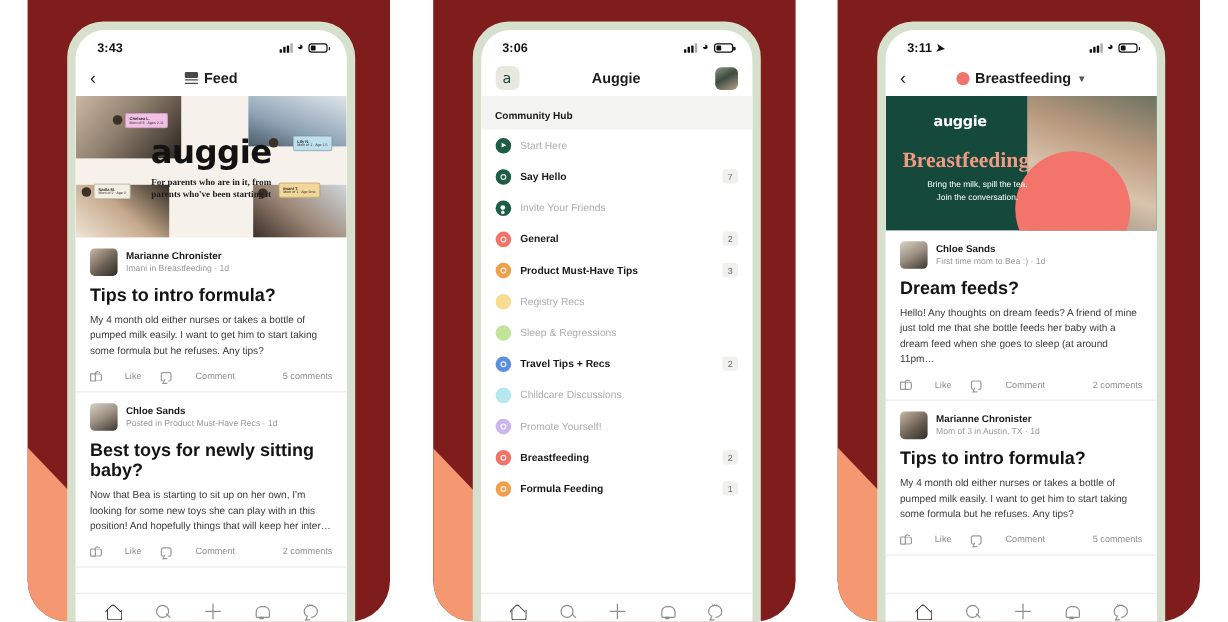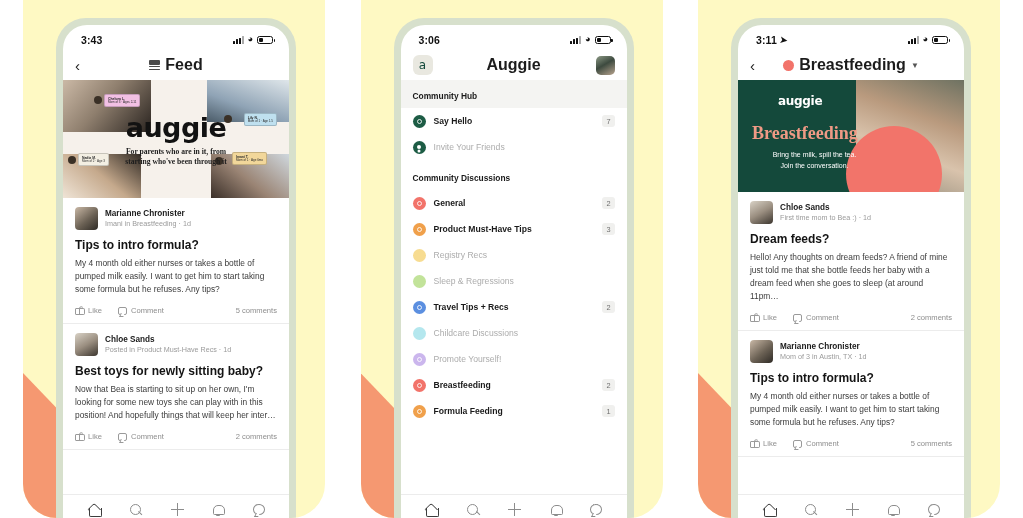--- a/index.html
+++ b/index.html
@@ -16,21 +16,21 @@
     justify-content: space-between;
     padding: 0 23px;
     background: #ffffff;
   }
 
   
   .card {
     position: relative;
     width: 302px;
     height: 518px;
-    background: #fef9c3;
+    background: #7f1d1d;
     border-bottom-left-radius: 34px;
     border-bottom-right-radius: 34px;
     overflow: hidden;
     flex: 0 0 302px;
   }
   .salmon {
     position: absolute;
     left: 0; bottom: 0;
     width: 100%;
     height: 250px;
@@ -90,21 +90,21 @@
     padding: 0 12px;
     position: relative;
     flex: 0 0 auto;
   }
   .chev-back { font-size: 15px; color: #1c1c1c; line-height:1; font-weight:300; }
   .appbar-center {
     position: absolute; left: 0; right: 0;
     display: flex; align-items: center; justify-content: center; gap: 5px;
     pointer-events: none;
   }
-  .appbar-title { font-size: 16px; font-weight: bold; color: #1c1c1c; }
+  .appbar-title { font-size: 12px; font-weight: bold; color: #1c1c1c; }
   .feed-icon { width: 11px; height: 10px; position: relative; }
   .feed-icon i { position:absolute; left:0; background:#4a4a4a; border-radius:.5px; }
   .feed-icon i:nth-child(1){top:0;width:11px;height:4.5px;border-radius:1px;}
   .feed-icon i:nth-child(2){top:6px;width:11px;height:1.2px;}
   .feed-icon i:nth-child(3){top:8.5px;width:11px;height:1.2px;}
   .logo-sq {
     width: 20px; height: 20px; border-radius: 6px; background: #e9e8e0;
     display: flex; align-items: center; justify-content: center;
     font-size: 12px; color: #14493b; font-weight: 500; font-family: "DejaVu Sans", sans-serif;
   }
@@ -167,24 +167,24 @@
     font-size: 7px; color:#ffffff; line-height: 1.5; }
 
   
   .post { padding: 9px 12px 8px 12px; border-bottom: 1px solid #ececec; }
   .post-head { display: flex; align-items: center; gap: 7px; }
   .post-av { width: 23px; height: 23px; border-radius: 4px; flex:0 0 23px;
     background: linear-gradient(140deg,#c9b8a6,#6c6255 55%,#2e2a25); }
   .post-av.v2 { background: linear-gradient(150deg,#d9d2c6,#9a8e80 50%,#3b352e); }
   .post-author { font-size: 8.2px; font-weight: bold; color: #1a1a1a; }
   .post-meta { font-size: 7.2px; color: #9a9a9a; margin-top: 1.5px; }
-  .post-title { font-size: 12px; font-weight: bold; color: #141414; margin: 8px 0 5px; }
+  .post-title { font-size: 15px; font-weight: bold; color: #141414; margin: 8px 0 5px; }
   .post-text { font-size: 8.4px; color: #3c3c3c; line-height: 1.55; }
   .post-actions { display: flex; align-items: center; margin-top: 10px; }
-  .act { display:flex; align-items:center; gap:4px; margin-right: 16px; }
+  .act { display:flex; align-items:center; gap:20px; margin-right: 16px; }
   .act span { font-size: 7.6px; color: #8d8d8d; }
   .cmt-count { margin-left:auto; font-size: 7.6px; color: #8d8d8d; }
 
   
   .ico-like { width: 9px; height: 9px; position: relative; }
   .ico-like::before { content:''; position:absolute; left:0; bottom:0; width:3px; height:5.5px;
      border:1px solid #9a9a9a; border-radius:1px;}
   .ico-like::after { content:''; position:absolute; left:3px; bottom:0; width:6px; height:5.5px;
      border:1px solid #9a9a9a; border-left:none; border-radius:0 2px 2px 0;}
   .ico-like i { position:absolute; left:3.5px; top:0; width:4px; height:4px;
@@ -307,21 +307,21 @@
             <div class="chip-av" style="right:66px;bottom:33px"></div>
             <div class="chip chip-gold" style="right:22px;bottom:33px">
               <b>Imani T.</b>
               <span>Mom of 1 · Age 6mo</span>
             </div>
 
             <div class="hero-brand">
               <div class="brand-word">auggie</div>
               <div class="brand-tag">
                 <div>For parents who are in it, from</div>
-                <div>starting who've been through it</div>
+                <div>parents who've been starting it</div>
               </div>
             </div>
           </div>
 
           <div class="post">
             <div class="post-head">
               <div class="post-av"></div>
               <div>
                 <div class="post-author">Marianne Chronister</div>
                 <div class="post-meta">Imani in Breastfeeding · 1d</div>
@@ -417,33 +417,36 @@
           <div class="logo-sq">a</div>
           <div class="appbar-center">
             <div class="appbar-title">Auggie</div>
           </div>
           <div class="avatar-sm"></div>
         </div>
 
         <div class="body">
 
           <div class="hub-section">Community Hub</div>
+          <div class="hub-row dim">
+            <div class="hub-ico play" style="background:#1d5c45"></div>
+            <div class="hub-label">Start Here</div>
+          </div>
           <div class="hub-row">
             <div class="hub-ico" style="background:#1d5c45">
                 <span></span>
               </div>
             <div class="hub-label">Say Hello</div>
             <div class="hub-count">7</div>
           </div>
           <div class="hub-row dim">
             <div class="hub-ico person" style="background:#1d5c45"></div>
             <div class="hub-label">Invite Your Friends</div>
           </div>
 
-          <div class="hub-section plain">Community Discussions</div>
           <div class="hub-row">
             <div class="hub-ico" style="background:#f2736a">
                 <span></span>
               </div>
             <div class="hub-label">General</div>
             <div class="hub-count">2</div>
           </div>
           <div class="hub-row">
             <div class="hub-ico" style="background:#f0a04b">
                 <span></span>

